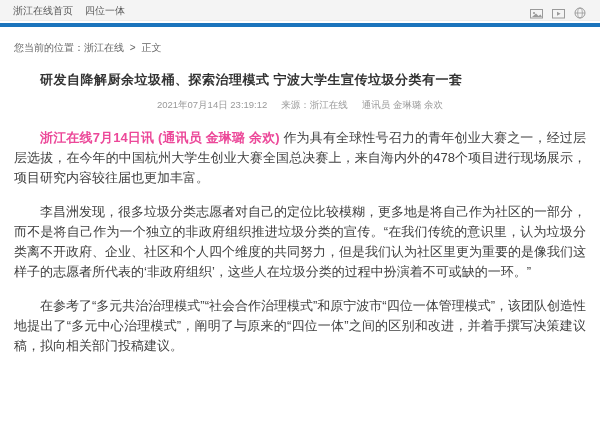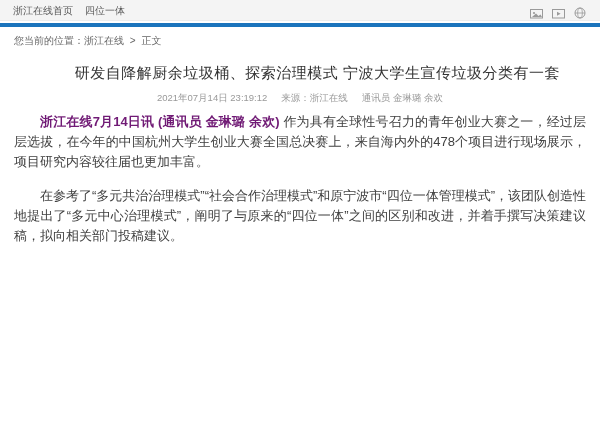--- a/index.html
+++ b/index.html
@@ -28,51 +28,51 @@
     text-decoration: none;
     cursor: pointer;
     line-height: 21px;
   }
   .topbar-icons { display: flex; gap: 9px; align-items: center; }
   .tb-icon { width: 13px; height: 11px; display: inline-block; cursor: pointer; }
   .blue-line { height: 4px; background: #1b74bc; margin-top: 2px; }
   .breadcrumb {
     font-size: 10px;
     color: #666666;
-    padding: 7px 14px 0 14px;
+    padding: 14px 14px 0 14px;
   }
   .breadcrumb a { color: #666666; text-decoration: none; cursor: pointer; }
   .bc-sep { margin: 0 3px; }
   .article { padding: 0 14px; }
   .article-title {
-    font-size: 15px;
-    font-weight: normal;
+    font-size: 13px;
+    font-weight: bold;
     color: #333333;
-    text-align: right;
+    text-align: left;
     line-height: 21px;
     margin: 14px 26px 9px 26px;
     letter-spacing: 0.5px;
   }
   .article-meta {
     text-align: center;
     font-size: 9.5px;
     color: #999999;
-    margin-bottom: 7px;
+    margin-bottom: 16px;
     white-space: nowrap;
   }
   .article-meta .m-gap { display: inline-block; width: 14px; }
   .para {
     font-size: 13px;
     color: #404040;
     line-height: 20px;
     text-align: justify;
     text-indent: 2em;
     margin: 7px 0 14px 0;
   }
-  .para b { color: #701a75; }
+  .para b { color: #ec4899; }
 </style>
 </head>
 <body>
 
 <div class="topbar">
   <div class="topbar-links">
     <a class="topbar-link">浙江在线首页</a>
     <a class="topbar-link">四位一体</a>
   </div>
   <div class="topbar-icons">
@@ -106,15 +106,16 @@
   <span>正文</span>
 </div>
 
 <div class="article">
   <h1 class="article-title">研发自降解厨余垃圾桶、探索治理模式 宁波大学生宣传垃圾分类有一套</h1>
   <div class="article-meta">
     <span>2021年07月14日 23:19:12</span><span class="m-gap"></span><span>来源：</span><span>浙江在线</span><span class="m-gap"></span><span>通讯员 金琳璐 余欢</span>
   </div>
 
   <p class="para"><b>浙江在线7月14日讯 (通讯员 金琳璐 余欢) </b><span>作为具有全球性号召力的青年创业大赛之一，经过层层选拔，在今年的中国杭州大学生创业大赛全国总决赛上，来自海内外的478个项目进行现场展示，项目研究内容较往届也更加丰富。</span></p>
+  <p class="para"><span>李昌洲发现，很多垃圾分类志愿者对自己的定位比较模糊，更多地是将自己作为社区的一部分，而不是将自己作为一个独立的非政府组织推进垃圾分类的宣传。“在我们传统的意识里，认为垃圾分类离不开政府、企业、社区和个人四个维度的共同努力，但是我们认为社区里更为重要的是像我们这样子的志愿者所代表的‘非政府组织’，这些人在垃圾分类的过程中扮演着不可或缺的一环。”</span></p>
   <p class="para"><span>在参考了“多元共治治理模式”“社会合作治理模式”和原宁波市“四位一体管理模式”，该团队创造性地提出了“多元中心治理模式”，阐明了与原来的“四位一体”之间的区别和改进，并着手撰写决策建议稿，拟向相关部门投稿建议。</span></p>
 
 </div>
 
 </body></html>

